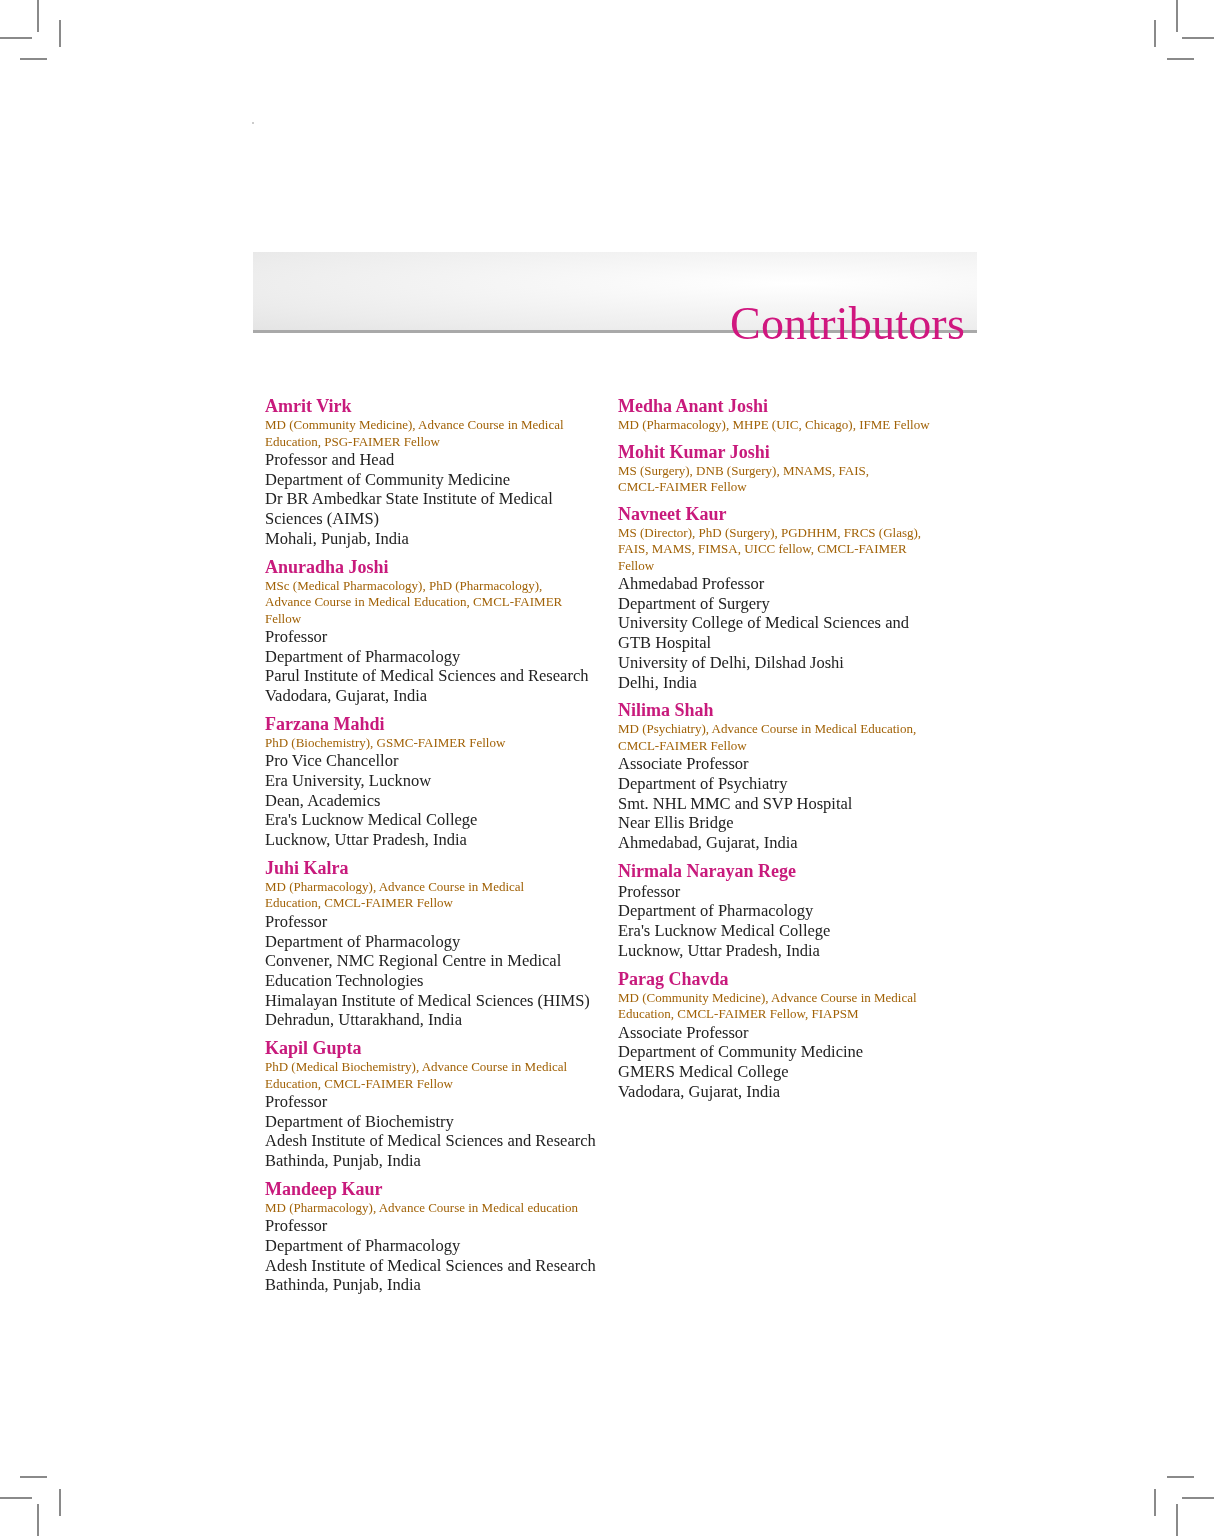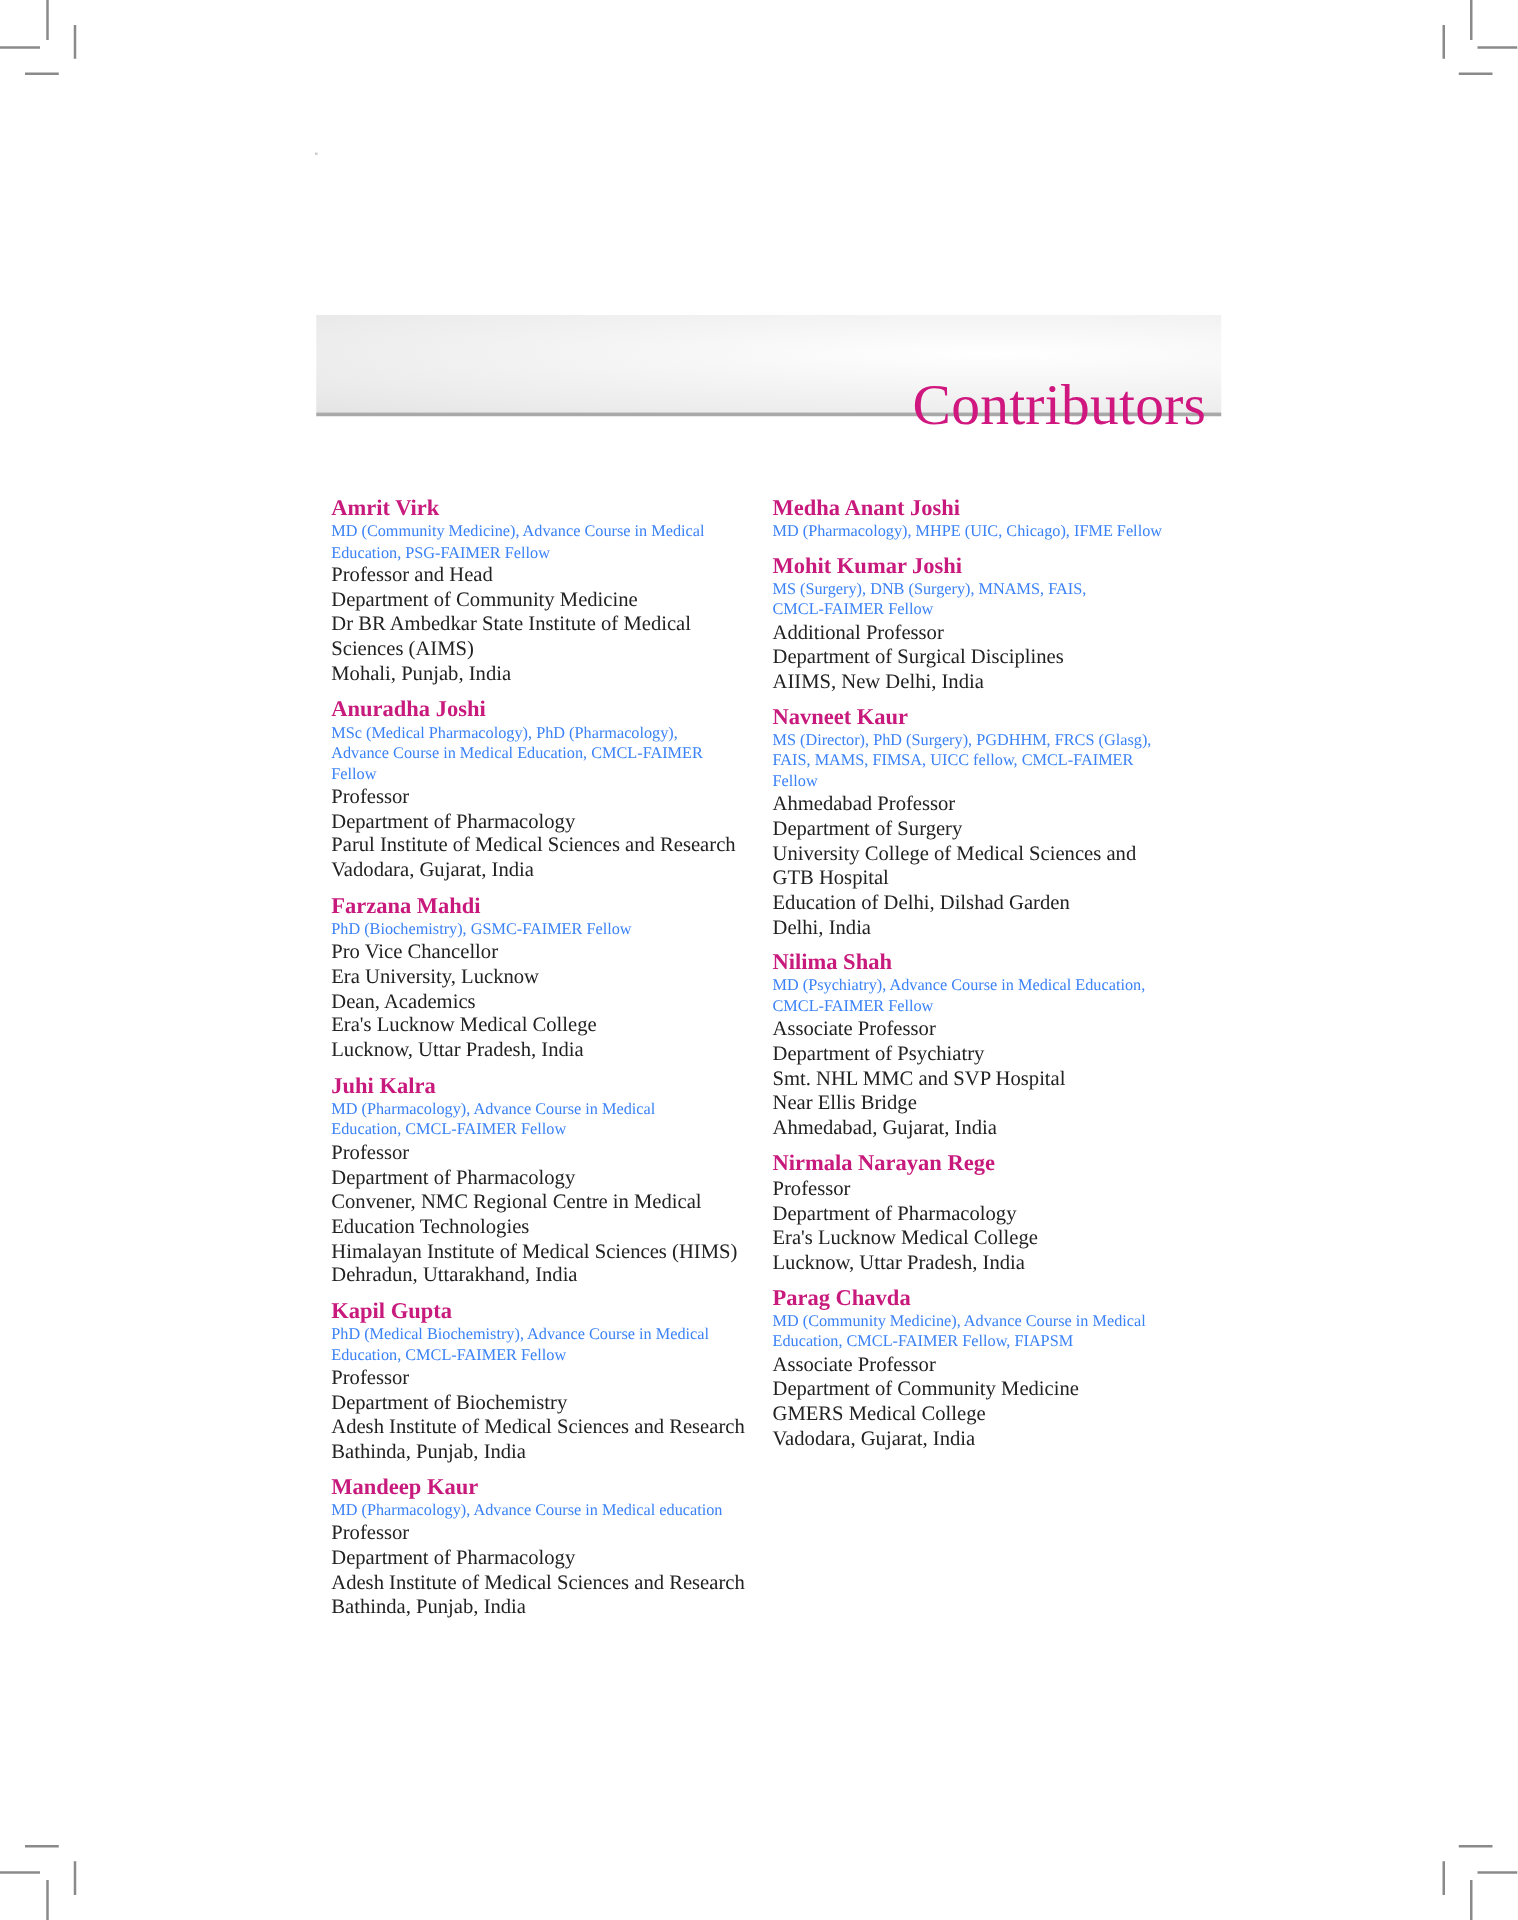--- a/index.html
+++ b/index.html
@@ -15,21 +15,21 @@
           border-bottom: 3px solid #a9a9a9; padding-left: 16px; }
   .band-title { position: absolute; right: 12px; top: 14px; font-size: 46px; line-height: 54px;
                 color: var(--accent); font-weight: normal; letter-spacing: 0.2px; }
 
   .col { position: absolute; top: 396px; width: 352px; }
   .col-left { left: 253px; margin-left: 12px; }
   .col-right { left: 618px; }
 
   .entry { margin: 0 0 8px 0; }
   .name { font-weight: bold; color: var(--name); font-size: 18px; line-height: 20px; margin: 0 0 1px 0; }
-  .quals { font-size: 13px; line-height: 16.5px; color: #3b82f6; }
+  .quals { font-size: 13px; line-height: 16.5px; color: #a16207; }
   .line { font-size: 16.5px; line-height: 19.7px; color: #222; white-space: nowrap; }
 </style>
 </head>
 <body>
 
 <div class="crop v" style="left:37px;top:0;height:32px;"></div>
 <div class="crop h" style="left:0;top:37px;width:32px;"></div>
 <div class="crop v" style="left:59px;top:20px;height:27px;"></div>
 <div class="crop h" style="left:20px;top:58px;width:27px;"></div>
 
@@ -143,39 +143,34 @@
     <div class="quals">
         <div>MD (Pharmacology), MHPE (UIC, Chicago), IFME Fellow</div>
       </div>
   </div>
     <div class="entry">
     <div class="name">Mohit Kumar Joshi</div>
     <div class="quals">
         <div>MS (Surgery), DNB (Surgery), MNAMS, FAIS,</div>
         <div>CMCL-FAIMER Fellow</div>
       </div>
-    <div class="lines">
-        <div class="line">Additional Professor</div>
-        <div class="line">Department of Surgical Disciplines</div>
-        <div class="line">AIIMS, New Delhi, India</div>
-      </div>
   </div>
     <div class="entry">
     <div class="name">Navneet Kaur</div>
     <div class="quals">
         <div>MS (Director), PhD (Surgery), PGDHHM, FRCS (Glasg),</div>
         <div>FAIS, MAMS, FIMSA, UICC fellow, CMCL-FAIMER</div>
         <div>Fellow</div>
       </div>
     <div class="lines">
         <div class="line">Ahmedabad Professor</div>
         <div class="line">Department of Surgery</div>
         <div class="line">University College of Medical Sciences and</div>
         <div class="line">GTB Hospital</div>
-        <div class="line">Education of Delhi, Dilshad Garden</div>
+        <div class="line">University of Delhi, Dilshad Joshi</div>
         <div class="line">Delhi, India</div>
       </div>
   </div>
     <div class="entry">
     <div class="name">Nilima Shah</div>
     <div class="quals">
         <div>MD (Psychiatry), Advance Course in Medical Education,</div>
         <div>CMCL-FAIMER Fellow</div>
       </div>
     <div class="lines">

